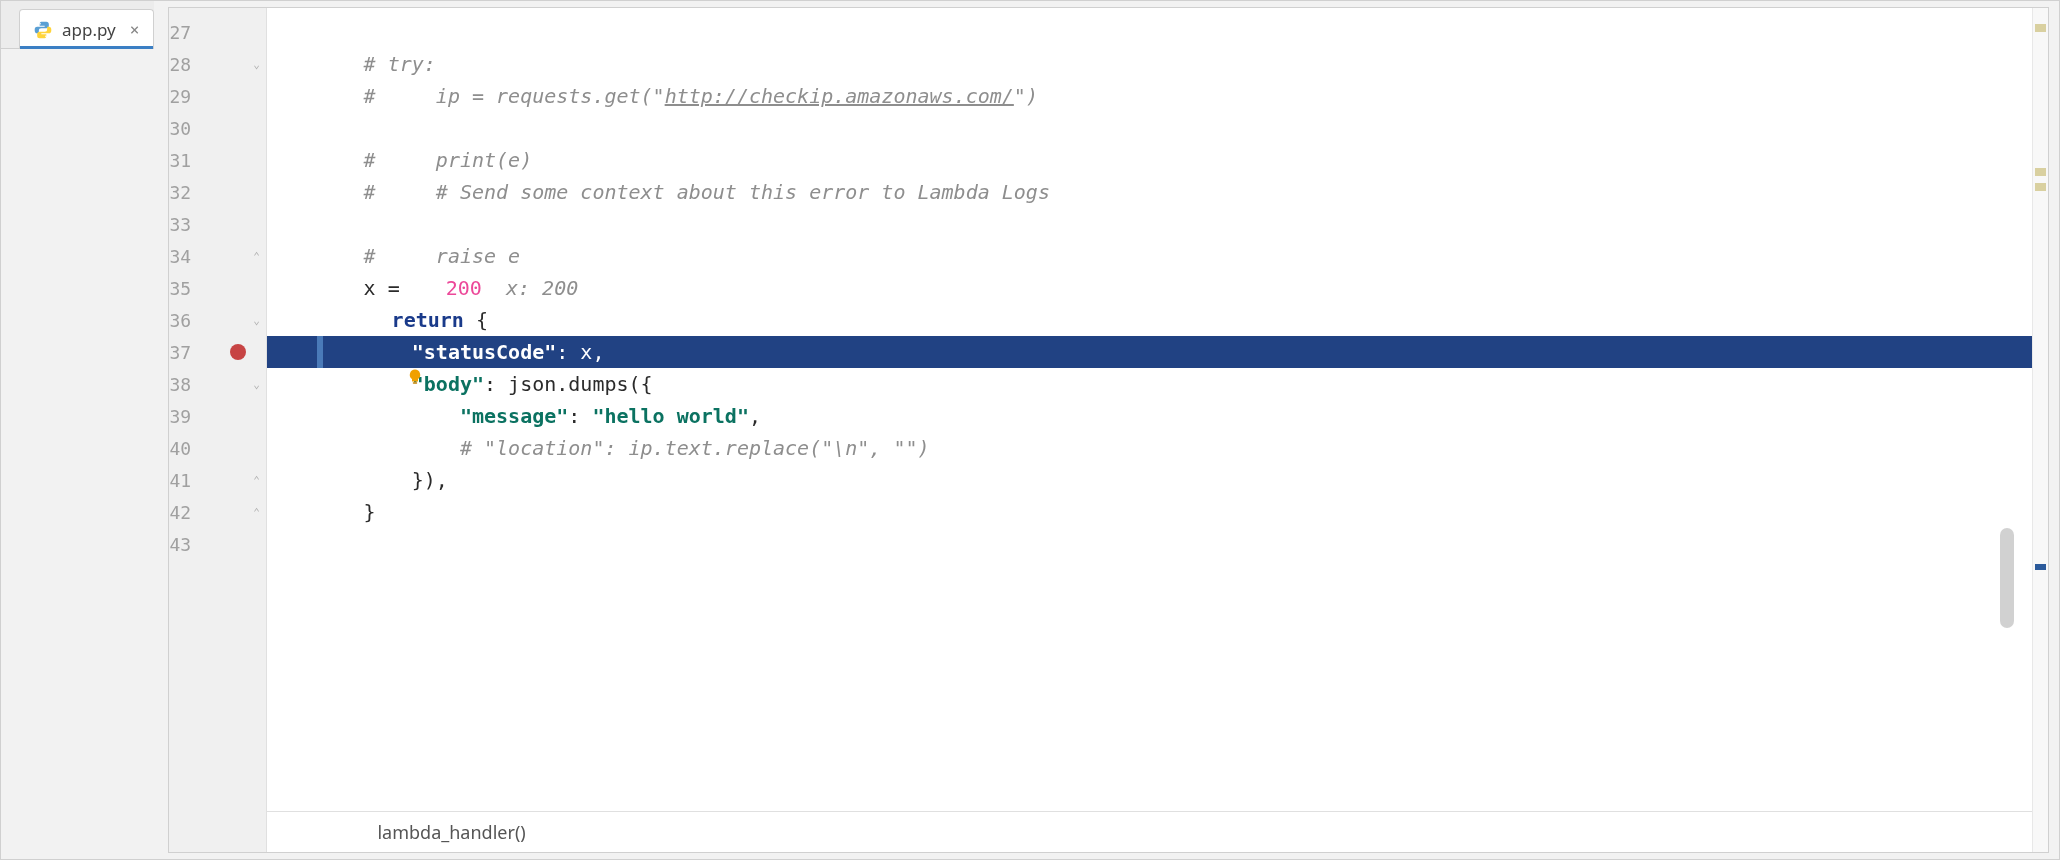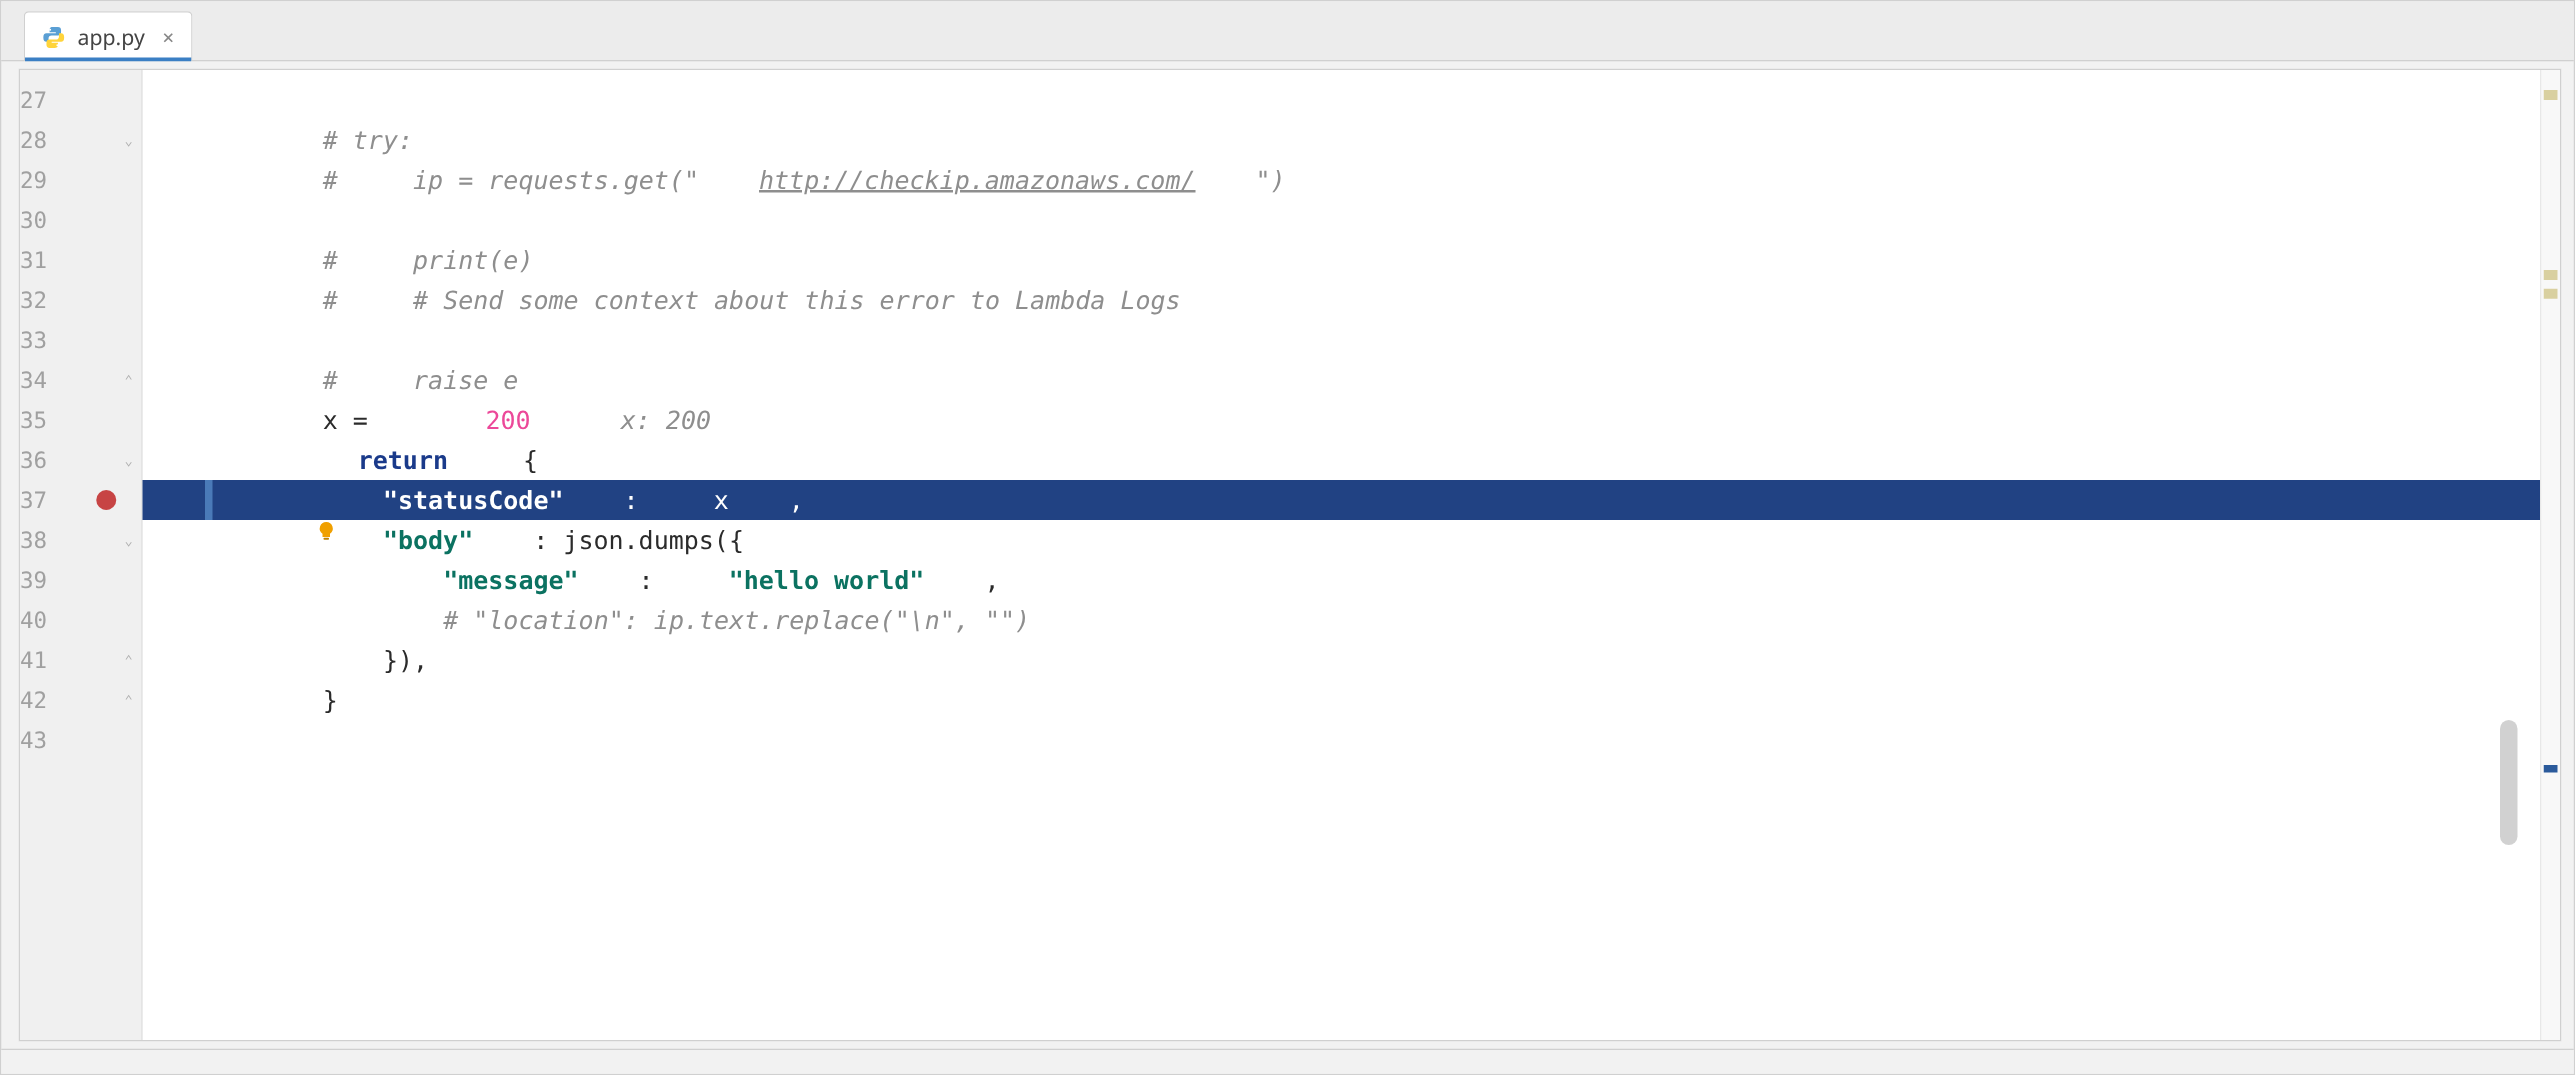--- a/index.html
+++ b/index.html
@@ -2,21 +2,21 @@
 <html><head>
 <meta charset="utf-8">
 <style>
   * { margin: 0; padding: 0; box-sizing: border-box; }
   html, body { width: 2060px; height: 860px; overflow: hidden; font-family: "Menlo", "Consolas", monospace; background: #f2f2f2; }
   
   .window {
     width: 100%;
     height: 100%;
     display: flex;
-    flex-direction: column;
+    flex-direction: row;
     background: #f2f2f2;
     border: 1px solid #d0d0d0;
   }
   
   .tab-bar {
     height: 48px;
     background: #ececec;
     display: flex;
     align-items: flex-end;
     padding-left: 18px;
@@ -111,21 +111,20 @@
   
   .code-line {
     height: 32px;
     display: flex;
     align-items: center;
     padding-left: 48px;
     white-space: pre;
     font-family: "Menlo","Consolas",monospace;
     font-size: 20px;
     color: #333;
-    gap: 48px;
   }
   
   .code-line.highlighted {
     background: #214283;
     color: #ffffff;
     position: relative;
   }
   
   .bulb {
     position: absolute;
@@ -293,20 +292,23 @@
         </span>
         <span>        </span><span class="c-string-hl">"statusCode"</span><span class="c-var-hl">: </span><span class="c-var-hl">x</span><span class="c-var-hl">,</span>
       </div>
       <div class="code-line"><span>        </span><span class="c-string">"body"</span><span class="c-text">: json.dumps({</span></div>
       <div class="code-line"><span>            </span><span class="c-string">"message"</span><span class="c-text">: </span><span class="c-string">"hello world"</span><span class="c-text">,</span></div>
       <div class="code-line"><span class="c-comment">            </span><span class="c-comment"># "location": ip.text.replace("\n", "")</span></div>
       <div class="code-line"><span>        </span><span class="c-text">}),</span></div>
       <div class="code-line"><span>    </span><span class="c-text">}</span></div>
       <div class="code-line"></div>
 
+      <div class="breadcrumb-bar" style="position:absolute;left:0;right:0;bottom:0;">
+        <span>lambda_handler()</span>
+      </div>
 
       <div class="scrollbar-stub"></div>
     </div>
 
     <div class="overview-ruler">
       <div class="ruler-mark mark-warn" style="top:16px;" style-top="16"></div>
       <div class="ruler-mark mark-warn" style="top:160px;"></div>
       <div class="ruler-mark mark-warn" style="top:175px;"></div>
       <div class="ruler-mark mark-sel" style="top:556px;height:6px;"></div>
     </div>

